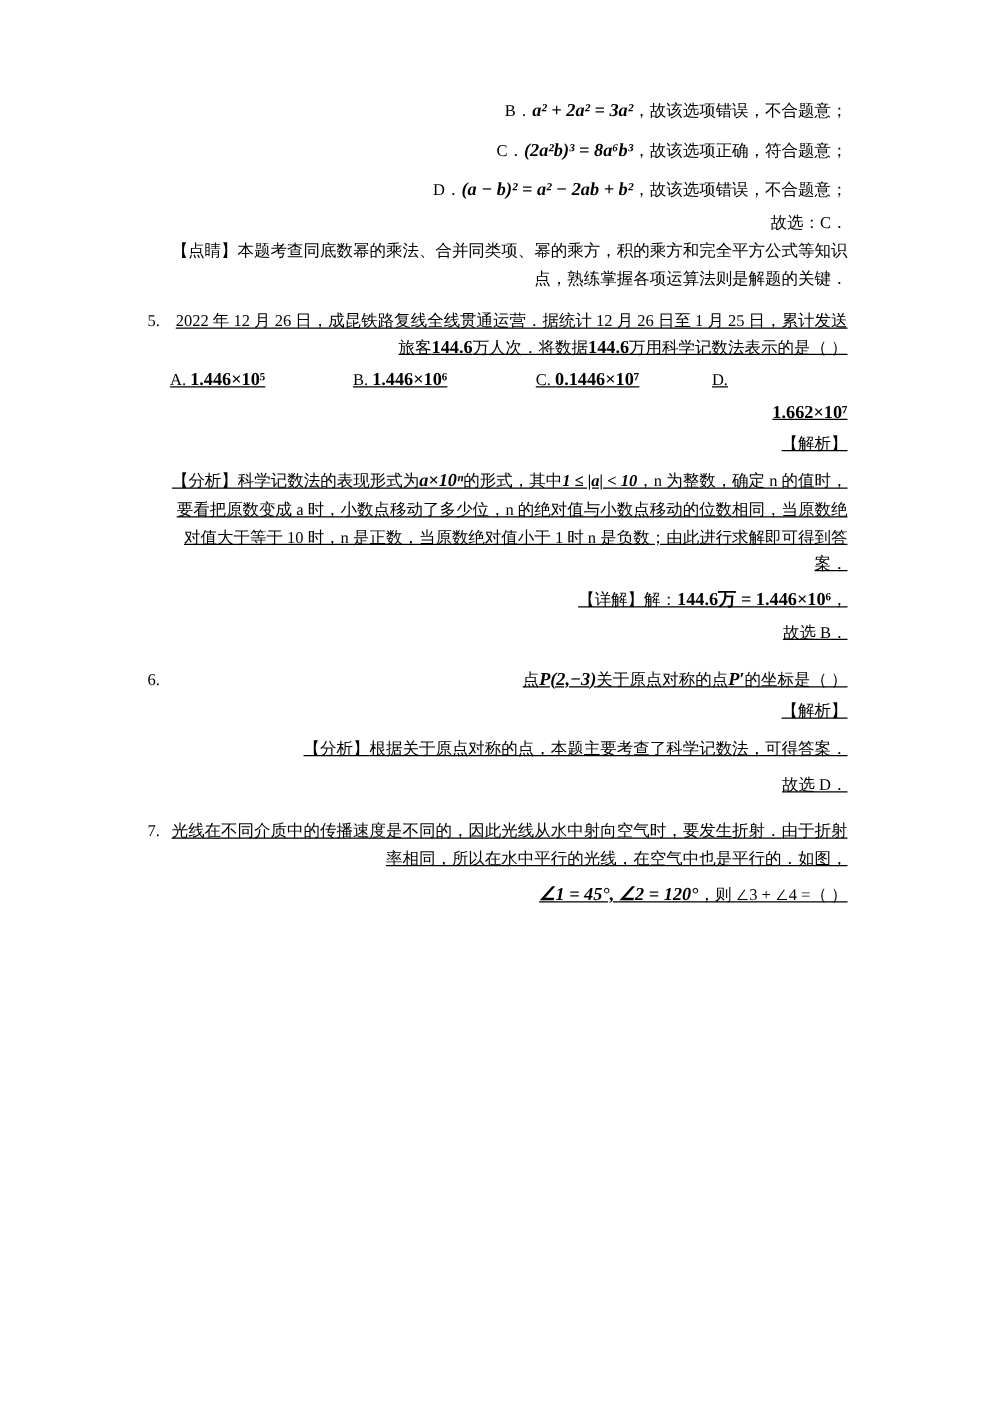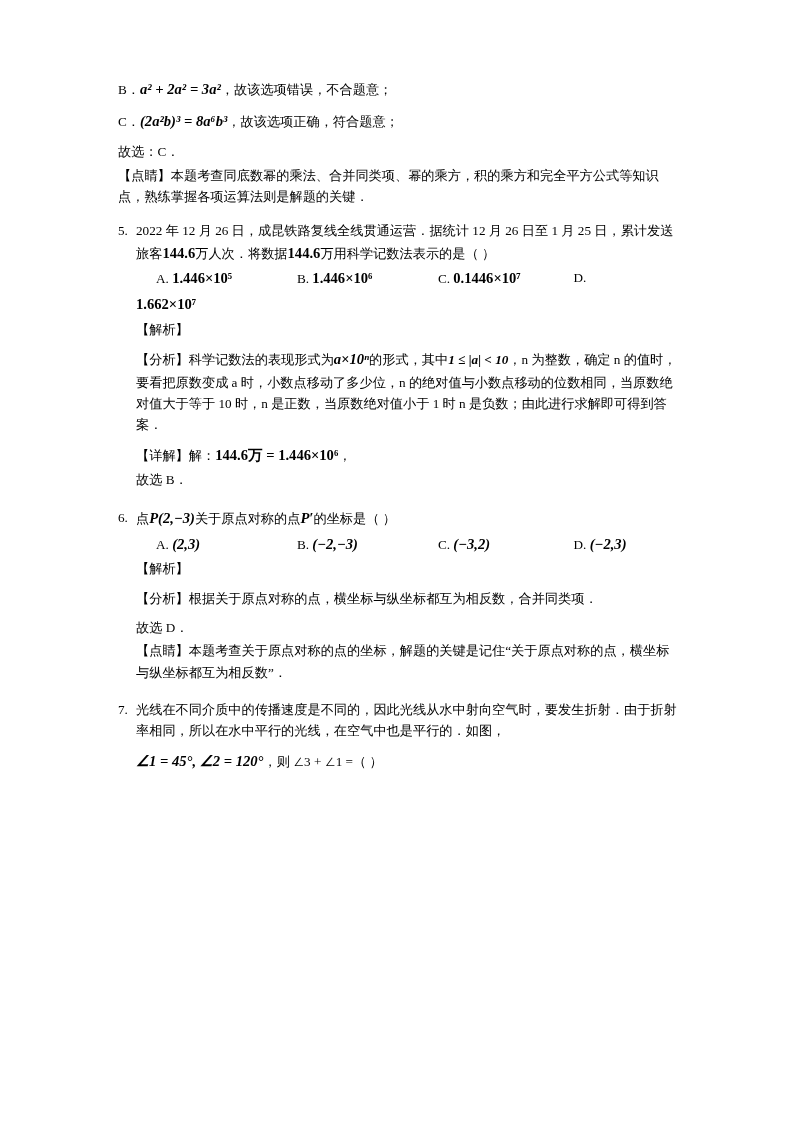--- a/index.html
+++ b/index.html
@@ -21,53 +21,55 @@
     padding: 78px 118px 60px 118px;
   }
   .content {
     width: 560px;
     font-size: 13.2px;
     line-height: 1.62;
   }
   .line {
     margin: 0 0 2px 0;
     white-space: normal;
+    text-align: right;
   }
   .blk {
     margin-bottom: 3px;
   }
   .opt-row {
     display: flex;
     width: 100%;
     margin: 0 0 2px 0;
   }
   .opt-row > span {
     display: inline-block;
   }
-  .opt-a { width: 27%; margin-left: 20px; }
+  .opt-a { width: 27%; }
   .opt-b { width: 27%; }
   .opt-c { width: 26%; }
   .opt-d { width: 20%; }
   .mathi {
     font-family: "Liberation Serif", serif;
     font-style: italic;
     font-weight: bold;
   }
   .mathb {
     font-weight: bold;
   }
   .q-wrap {
     display: flex;
   }
   .q-num {
     flex: 0 0 auto;
     width: 18px;
   }
   .q-body {
     flex: 1 1 auto;
+    text-decoration: underline;
   }
   .tag {
     font-weight: normal;
   }
   .big {
     font-size: 14.6px;
   }
   .spacer-sm { height: 6px; }
   .spacer-md { height: 11px; }
 </style>
@@ -82,20 +84,23 @@
     </div>
 
     <div class="spacer-sm"></div>
 
     <div class="line">
       <span>C．</span><span class="mathi big">(2a²b)³ = 8a⁶b³</span><span>，故该选项正确，符合题意；</span>
     </div>
 
     <div class="spacer-sm"></div>
 
+    <div class="line">
+      <span>D．</span><span class="mathi big">(a − b)² = a² − 2ab + b²</span><span>，故该选项错误，不合题意；</span>
+    </div>
 
     <div class="line">故选：C．</div>
 
     <div class="line">
       <span class="tag">【点睛】</span><span>本题考查同底数幂的乘法、合并同类项、幂的乘方，积的乘方和完全平方公式等知识点，熟练掌握各项运算法则是解题的关键．</span>
     </div>
 
     <div class="spacer-md"></div>
 
     <div class="q-wrap blk">
@@ -127,46 +132,37 @@
     </div>
 
     <div class="spacer-md"></div>
 
     <div class="q-wrap blk">
       <div class="q-num">6.</div>
       <div class="q-body">
         <div class="line">
           <span>点</span><span class="mathi big">P(2,−3)</span><span>关于原点对称的点</span><span class="mathi big">P′</span><span>的坐标是（     ）</span>
         </div>
-        <div class="opt-row">
-          <span class="opt-a"><span>A.</span> <span class="mathi big">(2,3)</span></span>
-          <span class="opt-b"><span>B.</span> <span class="mathi big">(−2,−3)</span></span>
-          <span class="opt-c"><span>C.</span> <span class="mathi big">(−3,2)</span></span>
-          <span class="opt-d"><span>D.</span> <span class="mathi big">(−2,3)</span></span>
-        </div>
         <div class="line">【解析】</div>
         <div class="spacer-sm"></div>
         <div class="line">
-          <span>【分析】</span><span>根据关于原点对称的点，横坐标与纵坐标都互为相反数，合并同类项．</span>
+          <span>【分析】</span><span>根据关于原点对称的点，本题主要考查了科学记数法，可得答案．</span>
         </div>
         <div class="spacer-sm"></div>
         <div class="line">故选 D．</div>
-        <div class="line">
-          <span>【点睛】</span><span>本题考查关于原点对称的点的坐标，解题的关键是记住“关于原点对称的点，横坐标与纵坐标都互为相反数”．</span>
-        </div>
       </div>
     </div>
 
     <div class="spacer-md"></div>
 
     <div class="q-wrap">
       <div class="q-num">7.</div>
       <div class="q-body">
         <div class="line">光线在不同介质中的传播速度是不同的，因此光线从水中射向空气时，要发生折射．由于折射率相同，所以在水中平行的光线，在空气中也是平行的．如图，</div>
         <div class="spacer-sm"></div>
         <div class="line">
-          <span class="mathi big">∠1 = 45°, ∠2 = 120°</span><span>，则 ∠3 + ∠1 =（     ）</span>
+          <span class="mathi big">∠1 = 45°, ∠2 = 120°</span><span>，则 ∠3 + ∠4 =（     ）</span>
         </div>
       </div>
     </div>
 
   </div>
 </div>
 
 </body></html>

